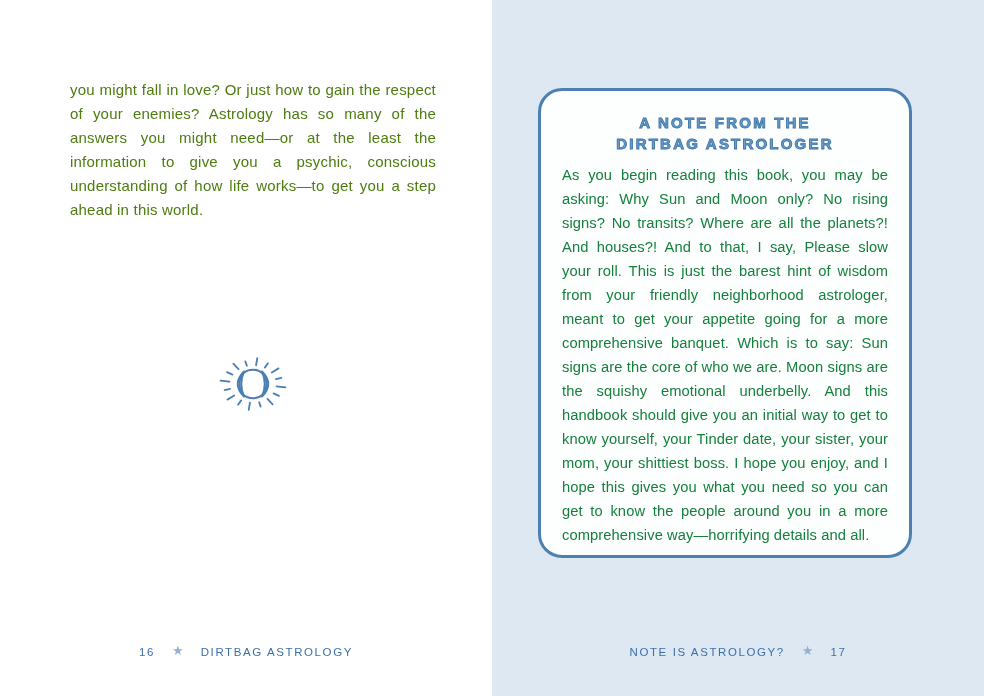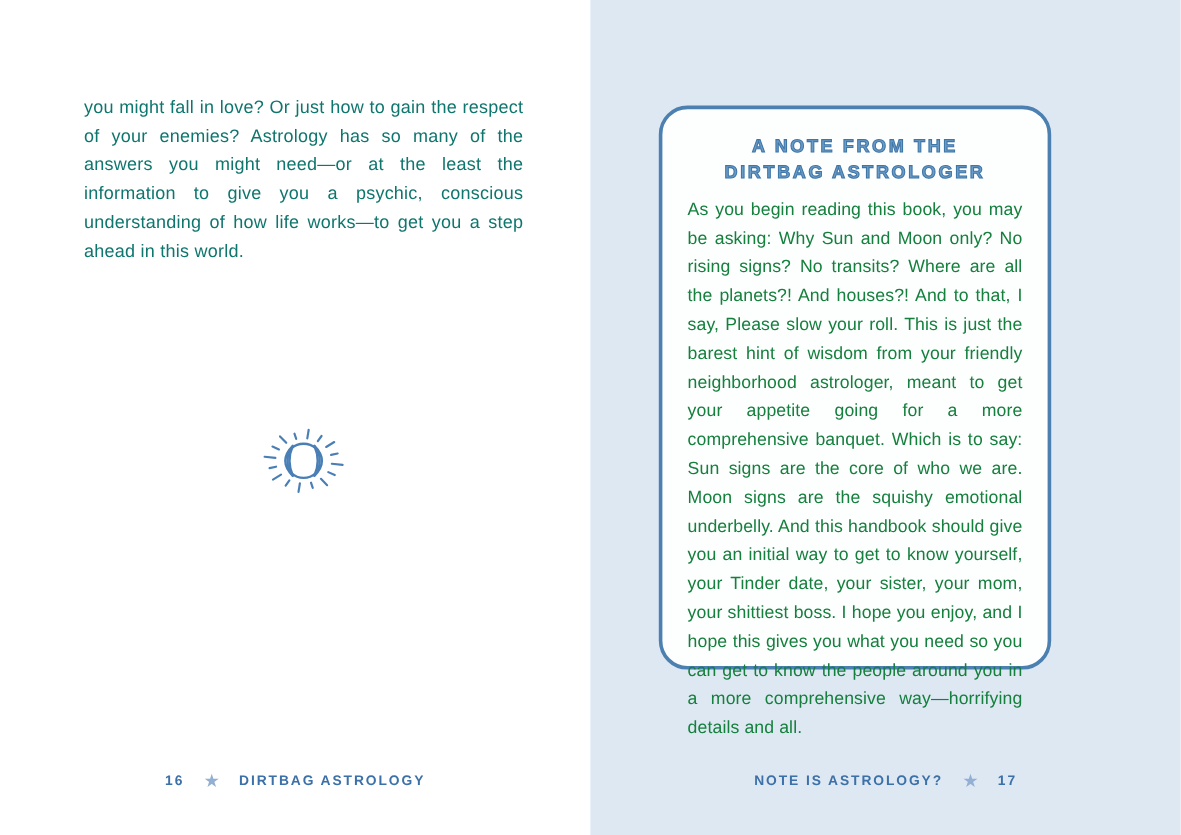--- a/index.html
+++ b/index.html
@@ -31,21 +31,21 @@
   
   .left-paragraph {
     position: absolute;
     left: 70px;
     top: 63px;
     width: 366px;
     font-size: 15px;
     line-height: 24px;
     font-weight: 300;
     letter-spacing: 0.2px;
-    color: #0f766e;
+    color: #4d7c0f;
     text-align: justify;
     hyphens: auto;
   }
   .sun-moon-wrap {
     position: absolute;
     left: 211px;
     top: 346px;
     width: 84px;
     height: 76px;
   }
@@ -56,41 +56,41 @@
   }
 
   
   .footer {
     position: absolute;
     bottom: 38px;
     left: 0;
     width: 100%;
     display: flex;
     justify-content: center;
-    align-items: flex-start;
+    align-items: flex-end;
     gap: 17px;
     font-size: 11.5px;
-    font-weight: bold;
+    font-weight: normal;
     letter-spacing: 1.6px;
     color: #3b70a8;
   }
   .footer .star {
     color: #93afd3;
     font-size: 13px;
     letter-spacing: 0;
     line-height: 1;
     transform: translateY(-1px);
   }
 
   
   .note-box {
     position: absolute;
-    left: 57px;
+    left: 46px;
     top: 88px;
-    width: 327px;
+    width: 374px;
     height: 470px;
     box-sizing: border-box;
     background: #fdfefe;
     border: 3px solid #4b80b1;
     border-radius: 24px;
     padding: 21px 21px 0 21px;
   }
   .note-title {
     text-align: center;
     font-size: 15px;

